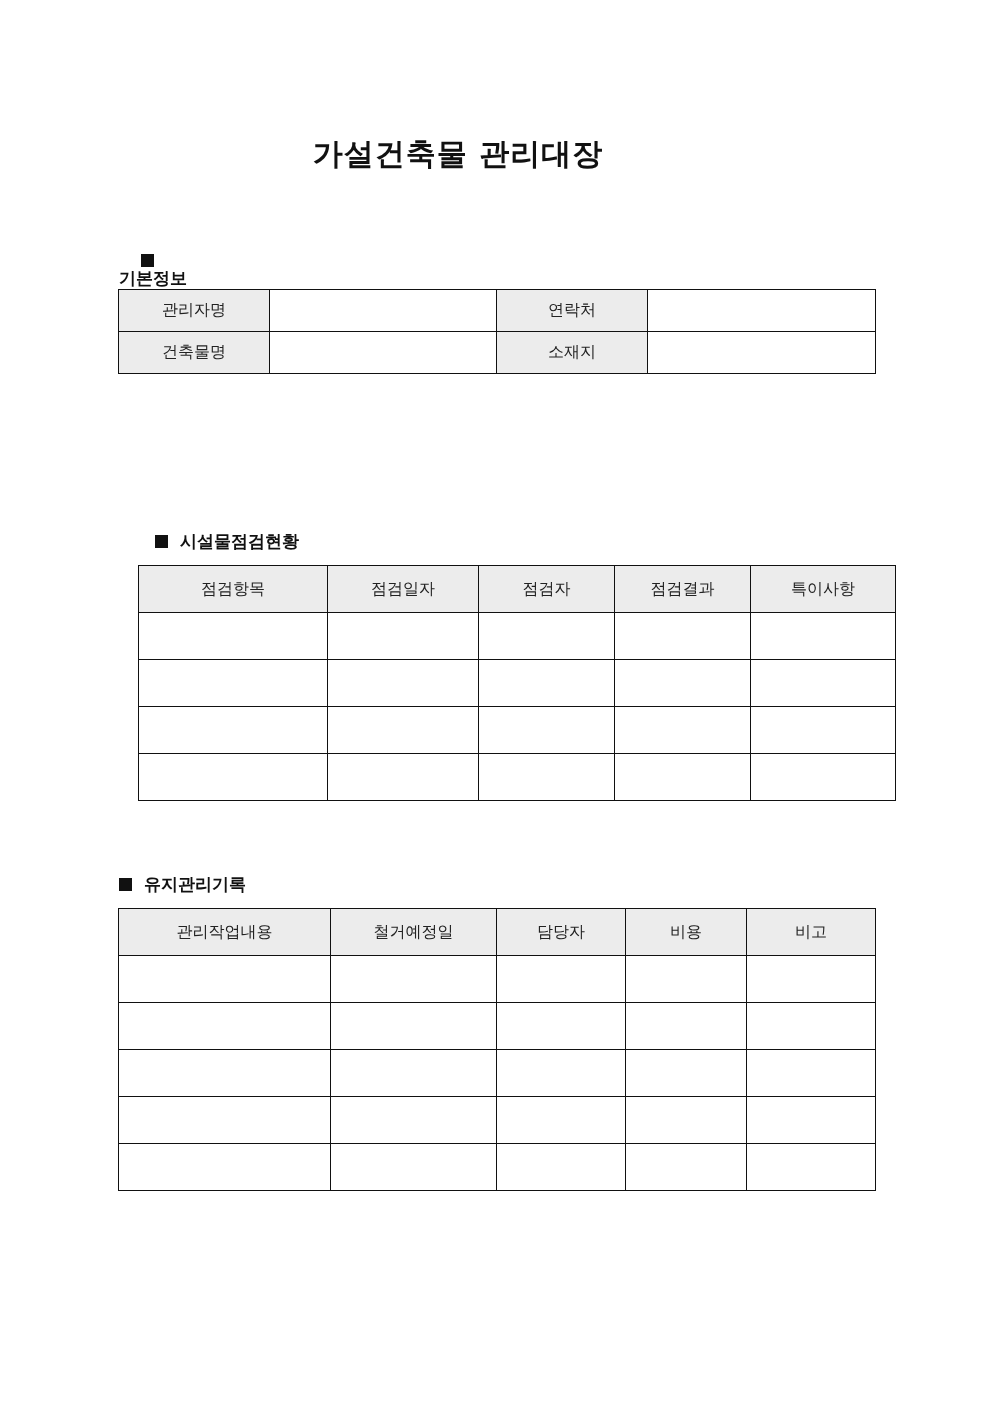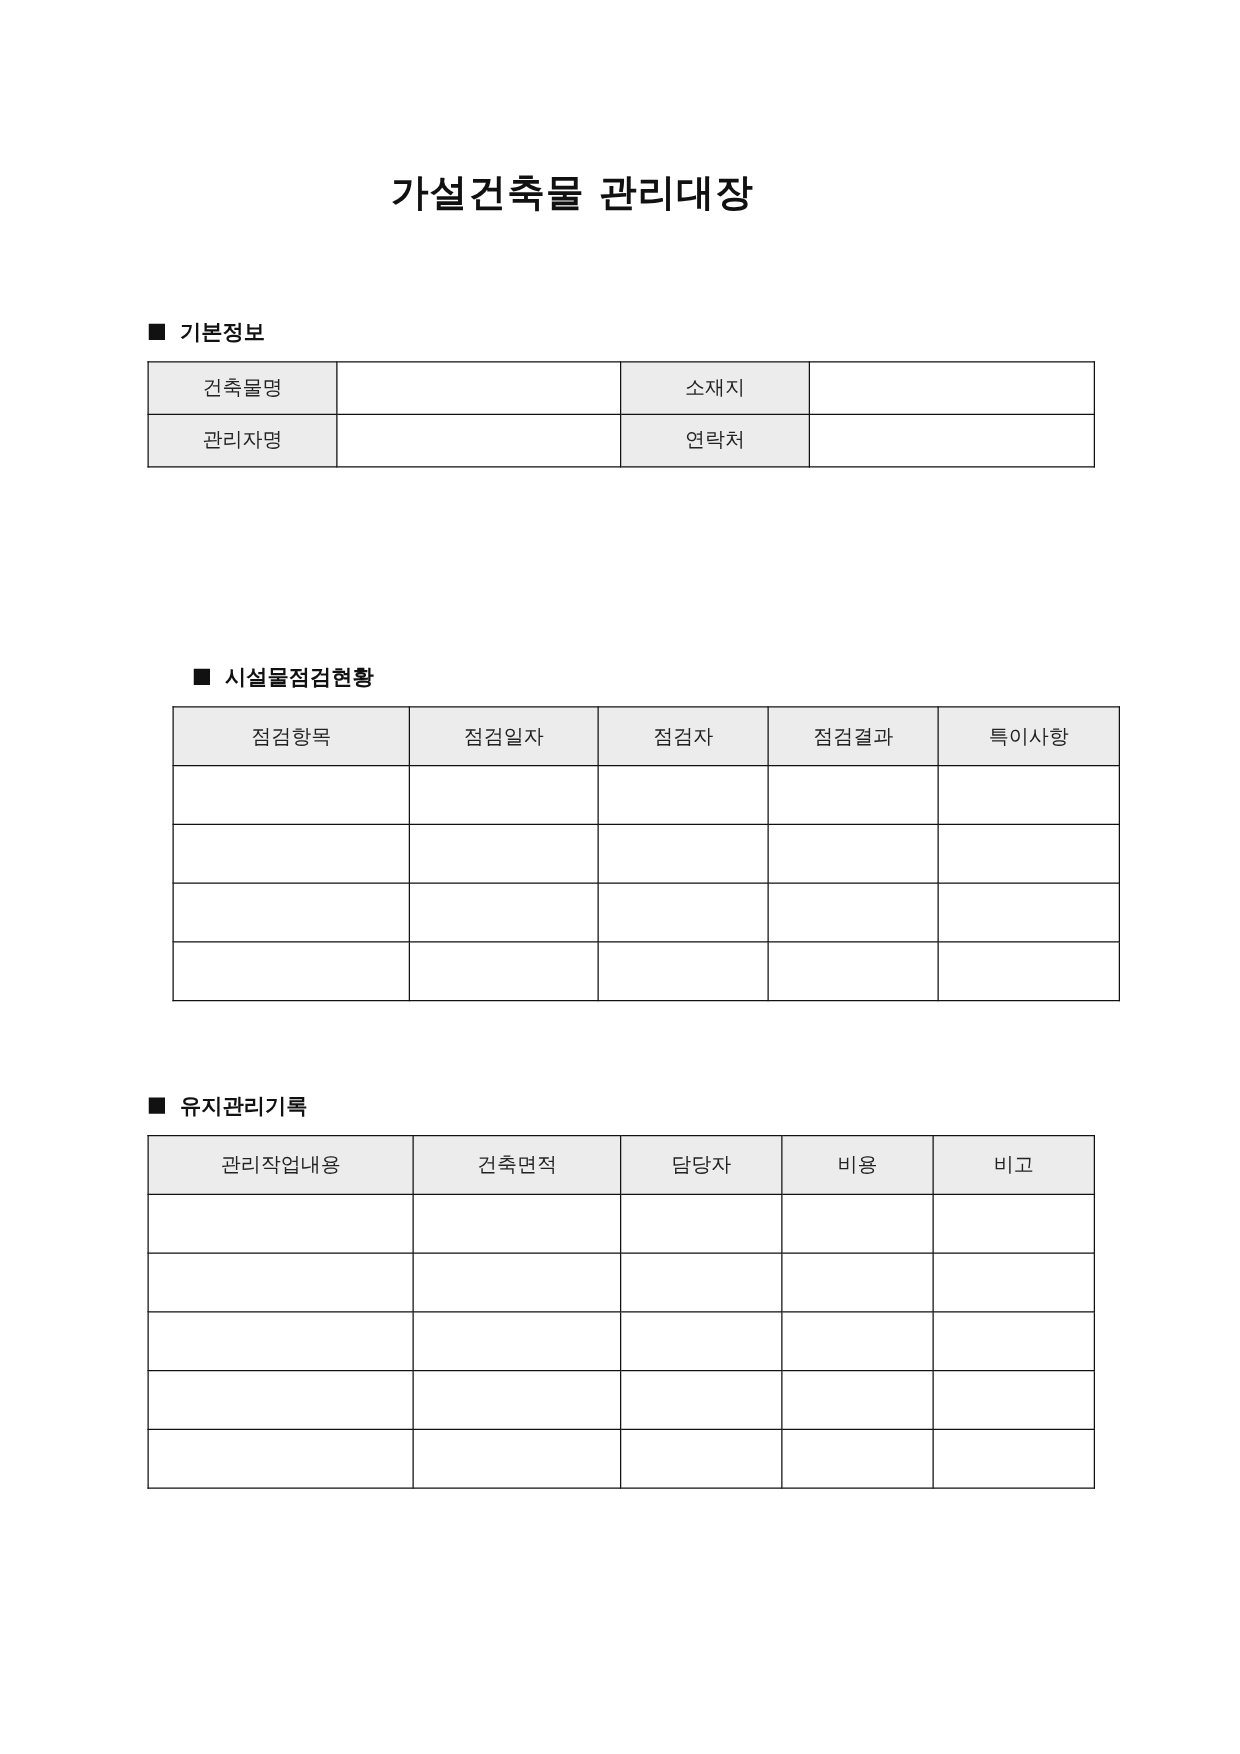--- a/index.html
+++ b/index.html
@@ -15,42 +15,42 @@
     #t2 th { height: 46px; }
     #t2 td { height: 46px; }
     #t3 th { height: 46px; }
     #t3 td { height: 46px; }
   </style>
 </head>
 <body>
 
 <div class="title">가설건축물 관리대장</div>
 
-<div class="section-heading" style="top:254px;">
+<div class="section-heading" style="top:254px;flex-direction:column;">
   <span class="sq"></span>
   <span>기본정보</span>
 </div>
 <table id="t1" style="top:289px;">
   <colgroup>
       <col style="width:151px">
       <col style="width:227px">
       <col style="width:151px">
       <col style="width:228px">
     </colgroup>
   <tbody>
     <tr>
+      <td class="lbl">관리자명</td>
+      <td></td>
+      <td class="lbl">연락처</td>
+      <td></td>
+    </tr>
+    <tr>
       <td class="lbl">건축물명</td>
       <td></td>
       <td class="lbl">소재지</td>
-      <td></td>
-    </tr>
-    <tr>
-      <td class="lbl">관리자명</td>
-      <td></td>
-      <td class="lbl">연락처</td>
       <td></td>
     </tr>
   </tbody>
 </table>
 
 <div class="section-heading" style="top:530px;margin-left:36px;">
   <span class="sq"></span>
   <span>시설물점검현황</span>
 </div>
 <table id="t2" style="top:565px;margin-left:20px;">
@@ -110,21 +110,21 @@
   <colgroup>
       <col style="width:212px">
       <col style="width:166px">
       <col style="width:129px">
       <col style="width:121px">
       <col style="width:129px">
     </colgroup>
   <thead>
     <tr>
       <th>관리작업내용</th>
-      <th>건축면적</th>
+      <th>철거예정일</th>
       <th>담당자</th>
       <th>비용</th>
       <th>비고</th>
     </tr>
   </thead>
   <tbody>
     <tr>
       <td></td>
       <td></td>
       <td></td>

